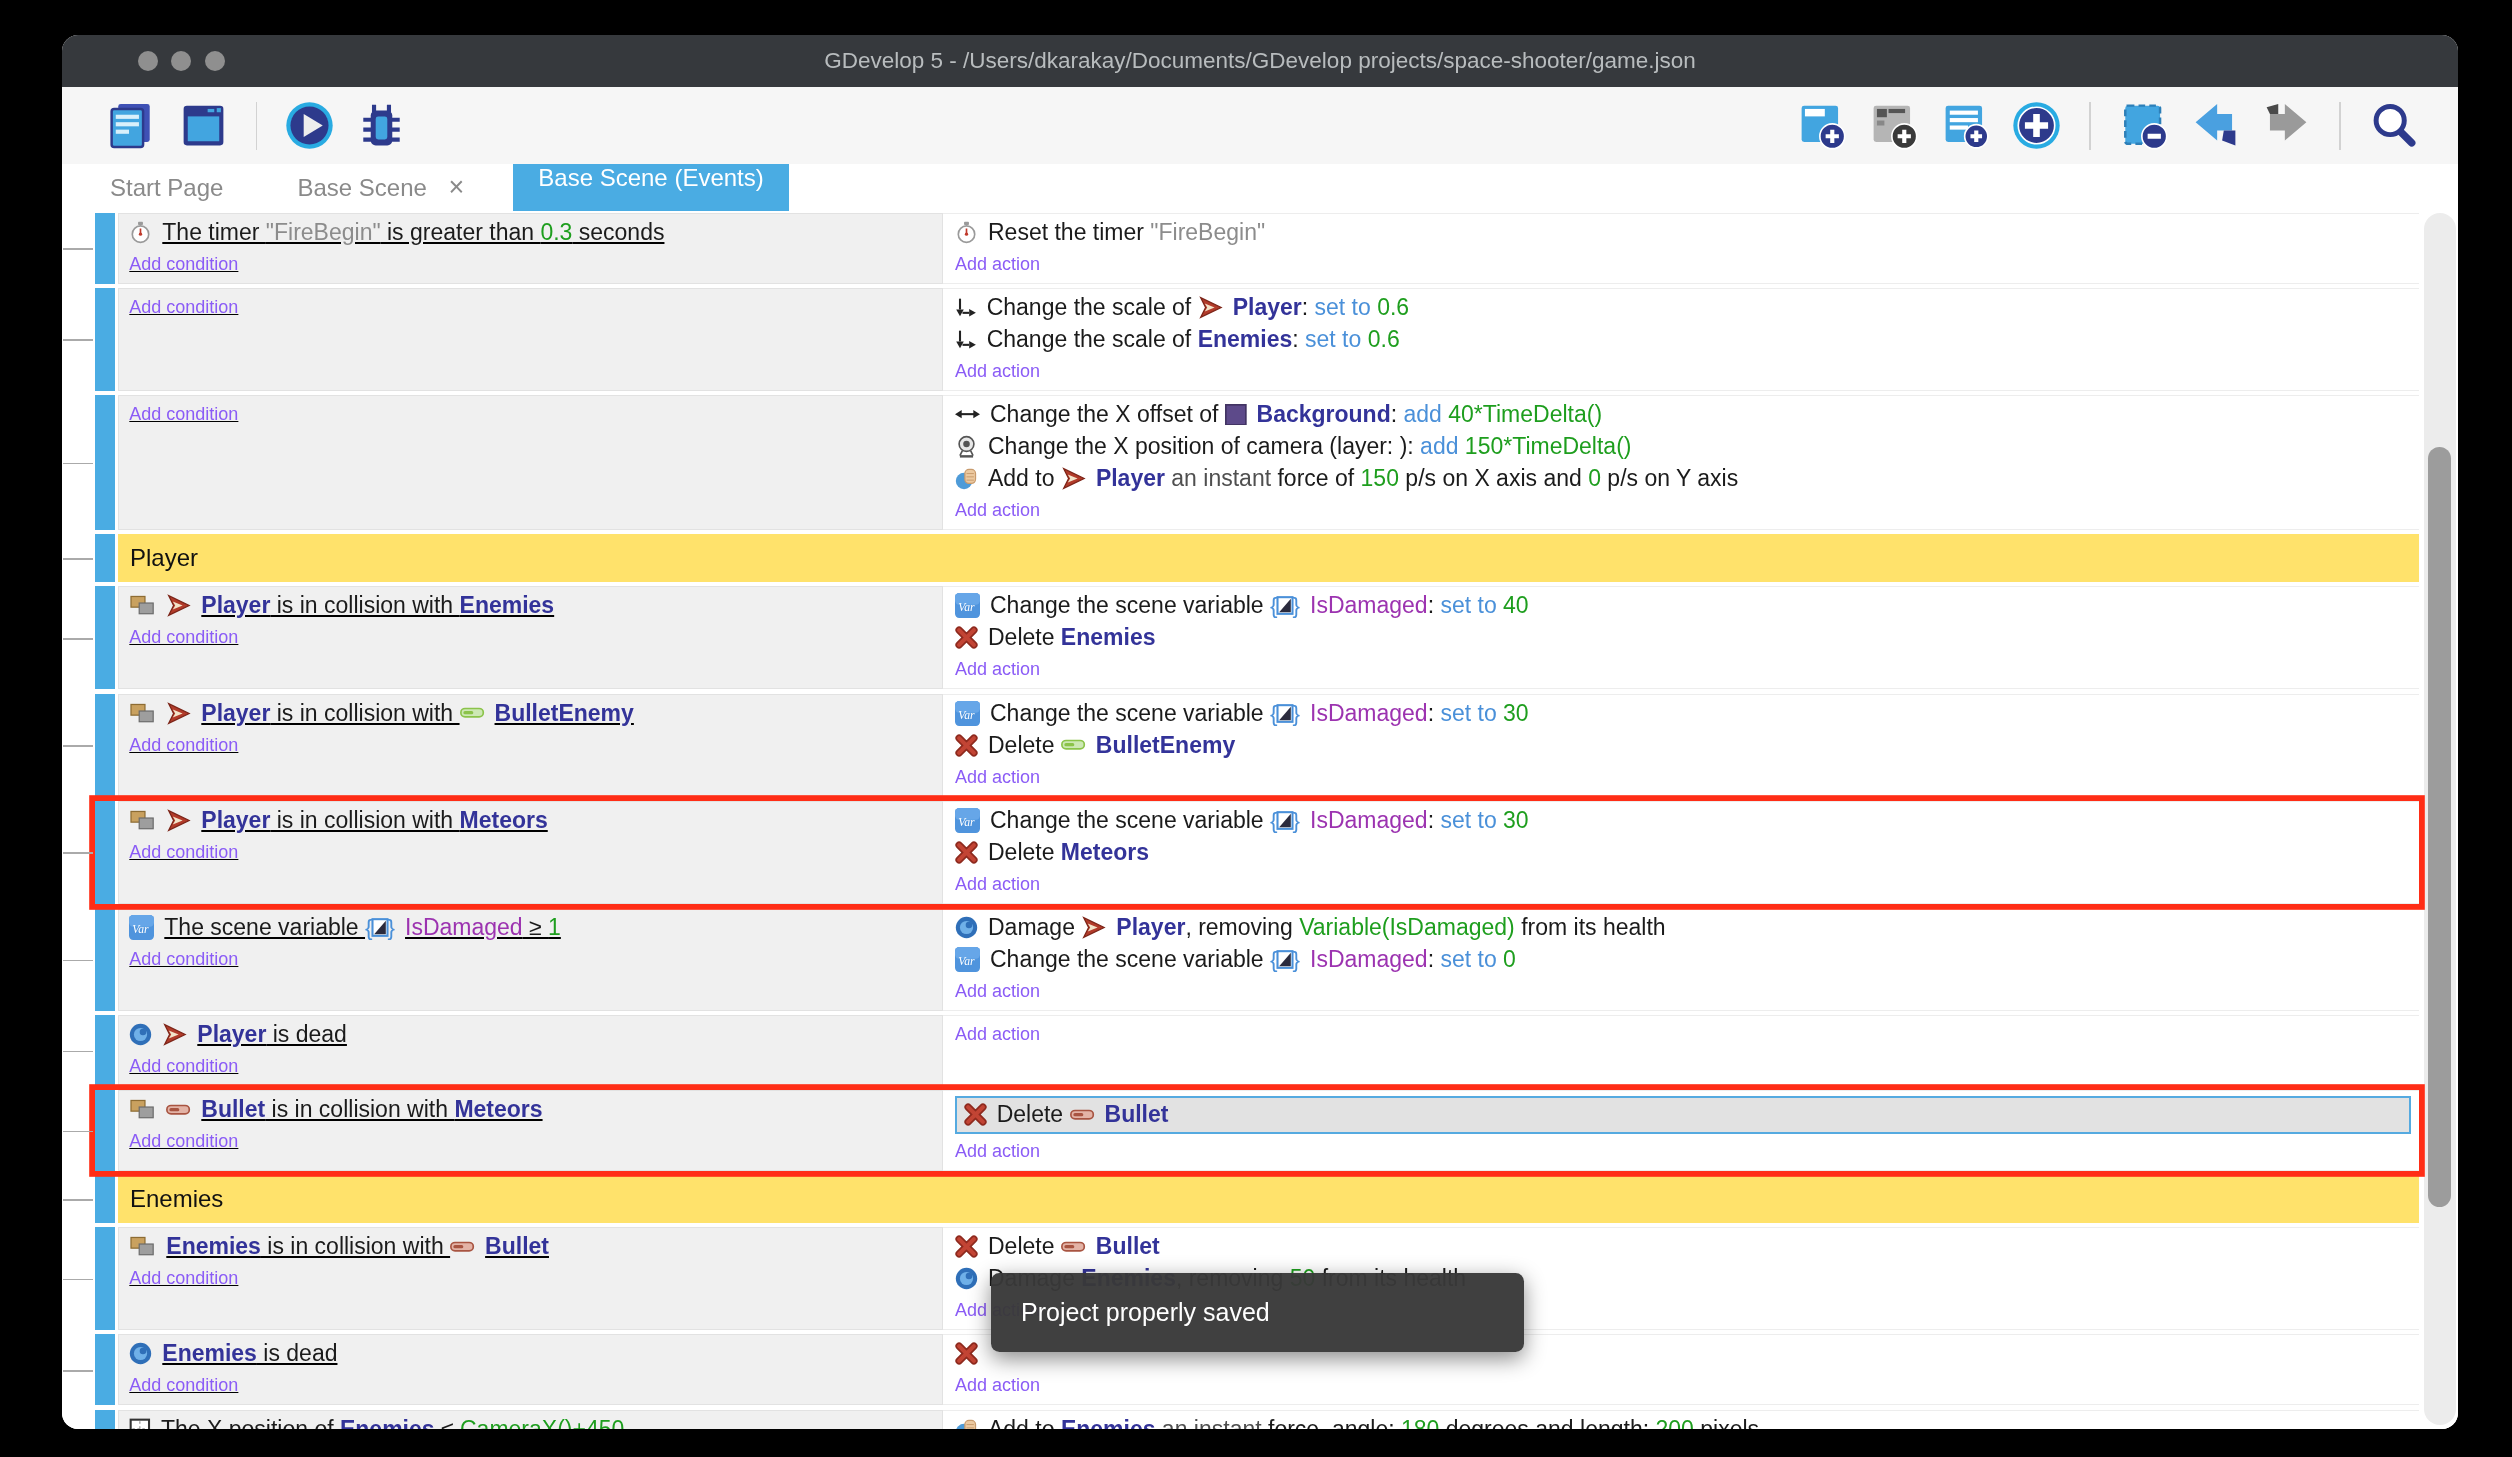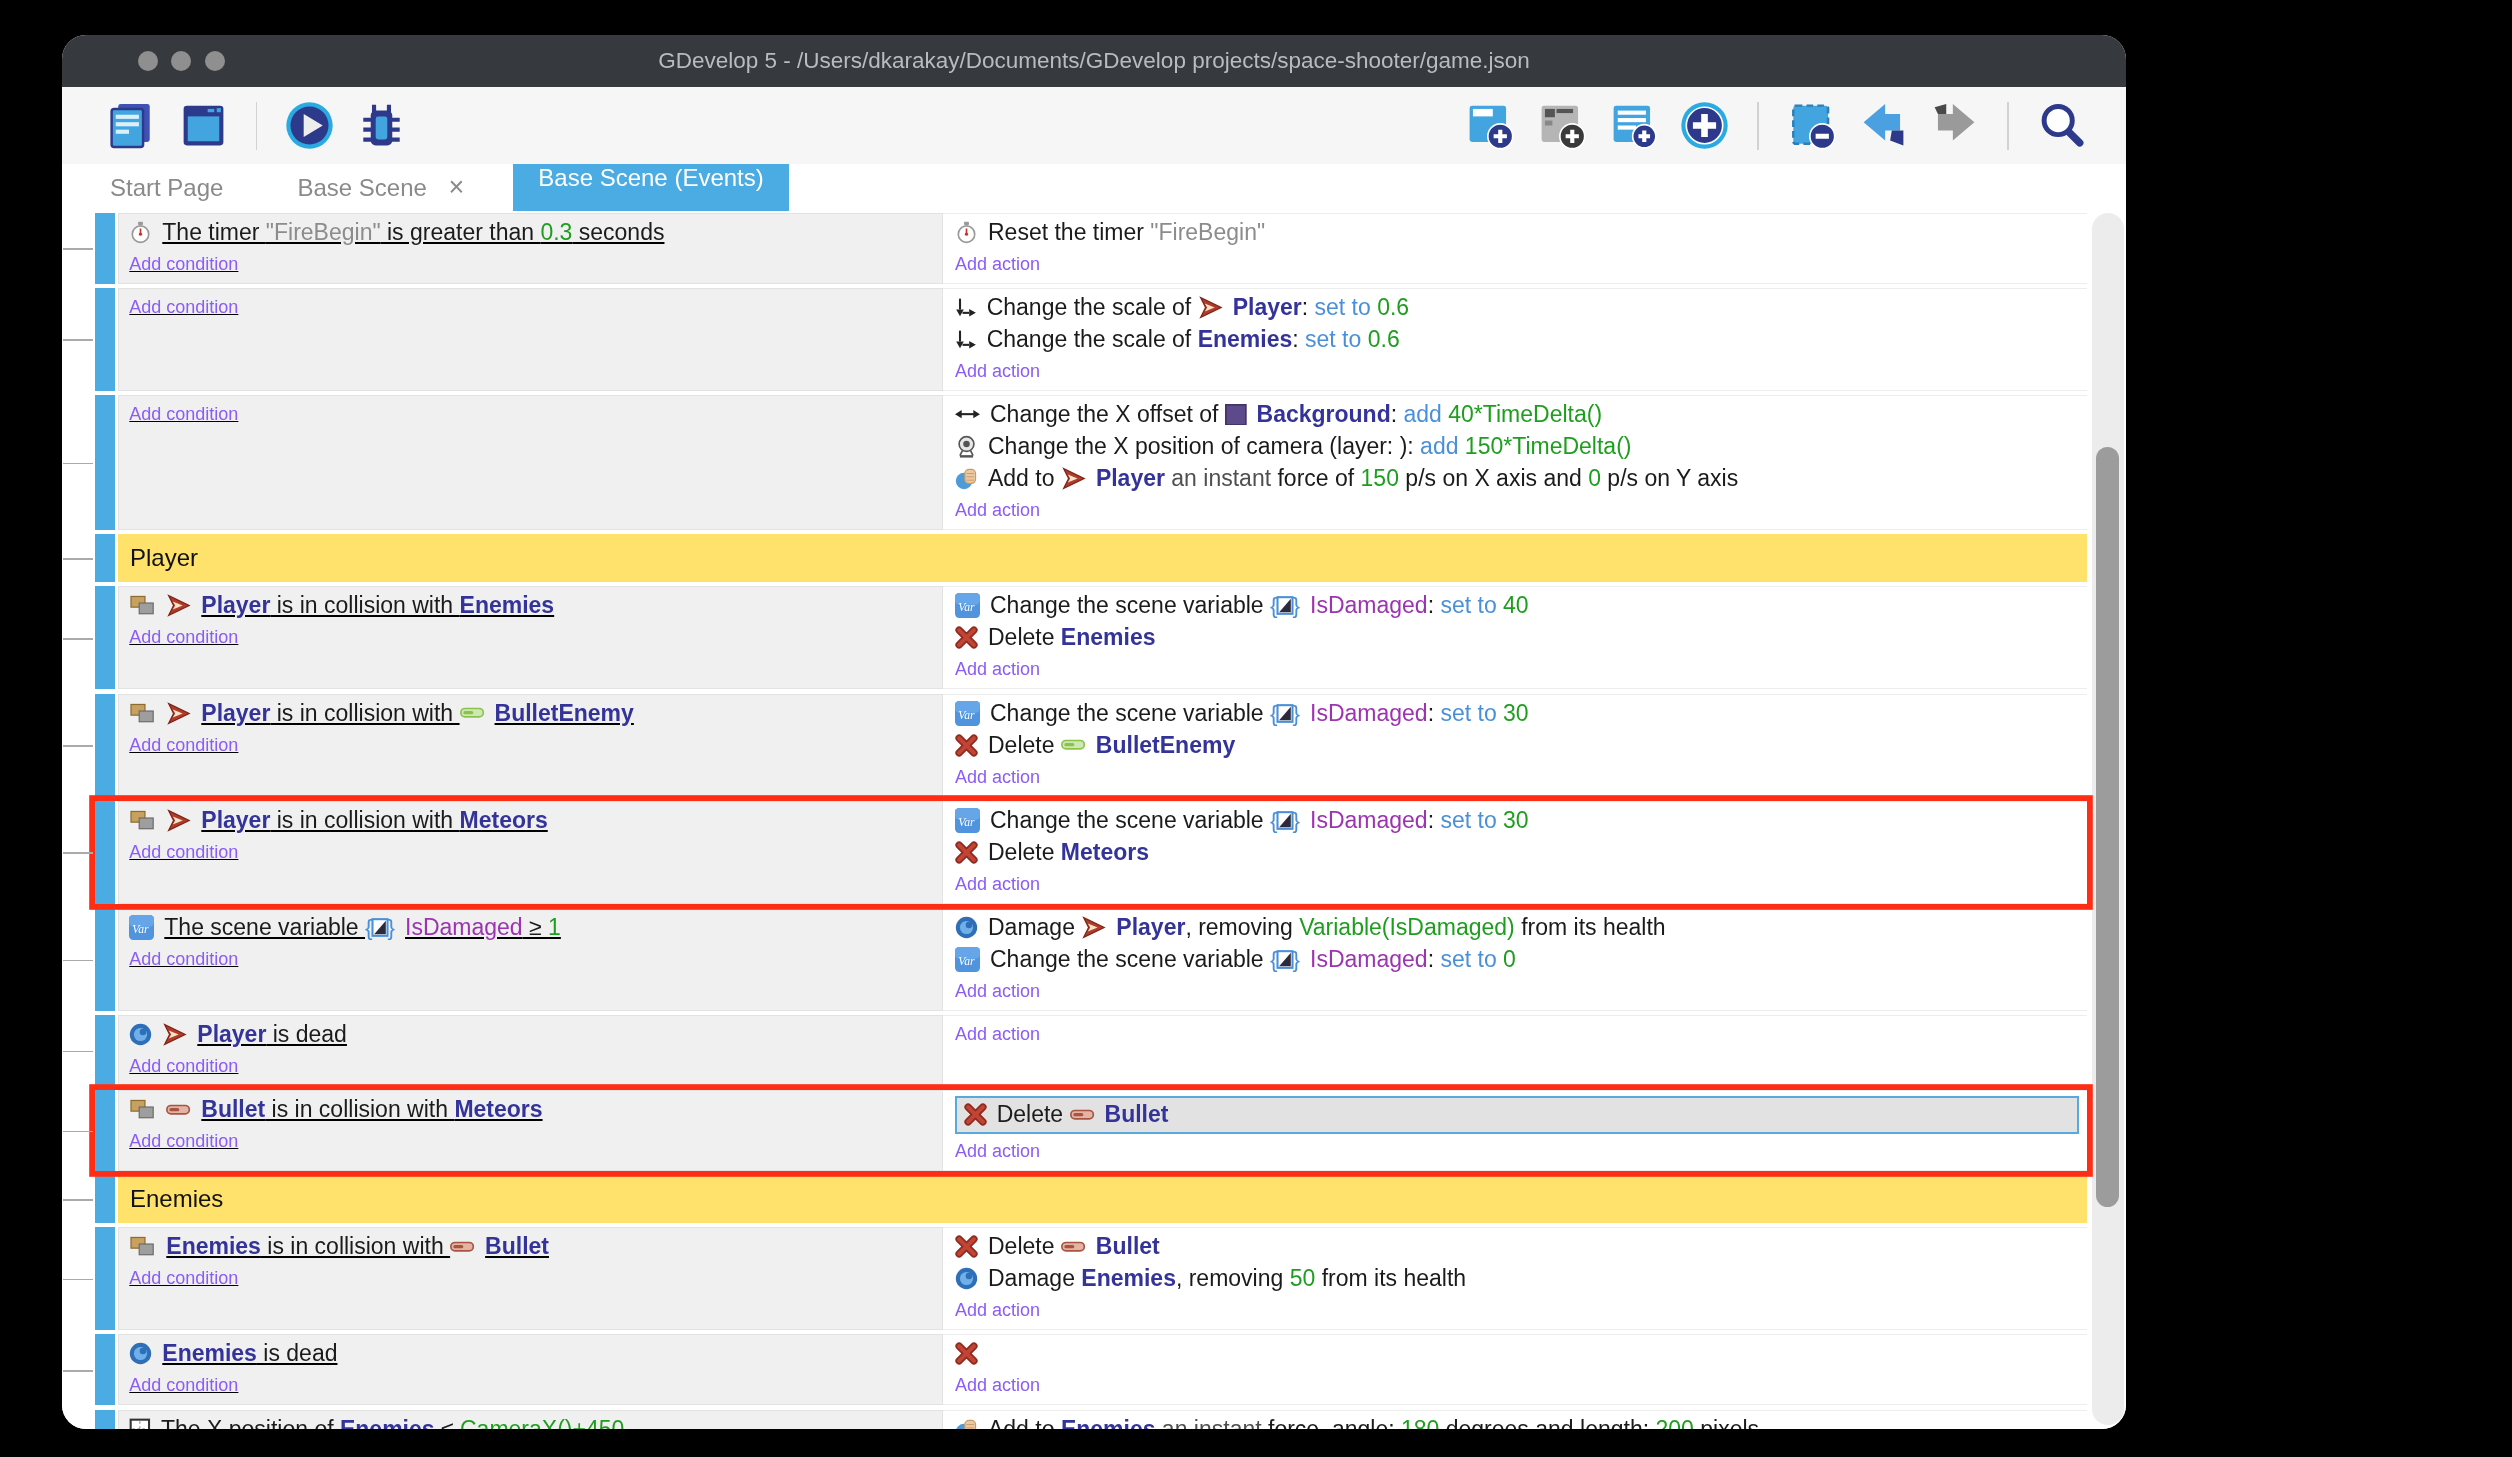--- a/index.html
+++ b/index.html
@@ -1,18 +1,18 @@
 <!DOCTYPE html>
 <html style="font-size:13.3px"><head>
 <meta charset="utf-8">
 <style>
   * { box-sizing: border-box; margin: 0; padding: 0; }
   html,body { width:2512px; height:1458px; background:#000; font-family:"Liberation Sans",sans-serif; overflow:hidden; position:relative; }
 
-  .window { position:absolute; left:62px; top:35px; width:2064px; height:1394px; border-radius:24px; overflow:hidden; background:#fff; box-shadow:0 29px 75px rgba(0,0,0,.85); }
+  .window { position:absolute; left:62px; top:35px; width:2396px; height:1394px; border-radius:16px; overflow:hidden; background:#fff; box-shadow:0 29px 75px rgba(0,0,0,.85); }
 
   
   .titlebar { height:52px; background:#36393d; display:flex; align-items:center; justify-content:center; position:relative; }
   .dots { position:absolute; left:76px; top:16px; display:flex; gap:13.3px; }
   .dot { width:20px; height:20px; border-radius:50%; background:#8f8f8f; }
   .title { color:#b8bcbe; font-size:22.5px; }
 
   
   .toolbar { height:77px; background:#f6f6f6; display:flex; align-items:center; padding:0 37px 0 42px; gap:16.7px; }
   .tb-icon { width:55px; height:55px; display:flex; align-items:center; justify-content:center; }
@@ -803,15 +803,16 @@
               <span class="t plain"> degrees and length: </span>
               <span class="t num">200</span>
               <span class="t plain"> pixels</span>
             </div>
           </div>
         </div>
       </div>
     <div class="scroll-track">
       <div class="scroll-thumb"></div>
     </div>
+    <div class="toast">Project properly saved</div>
   </div>
 </div>
 
 
 </body></html>

